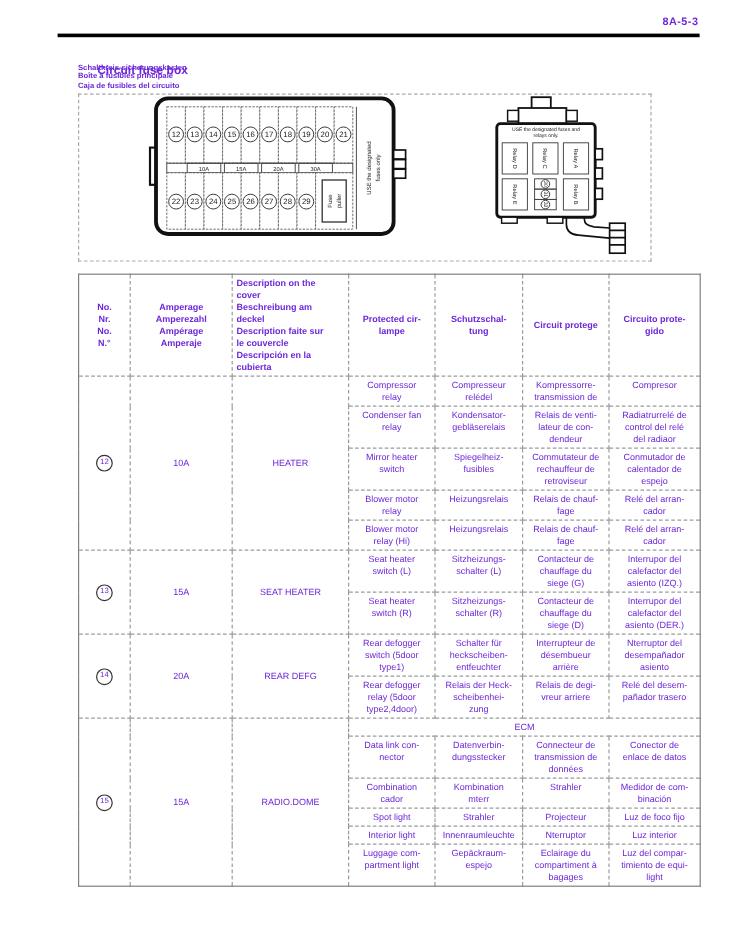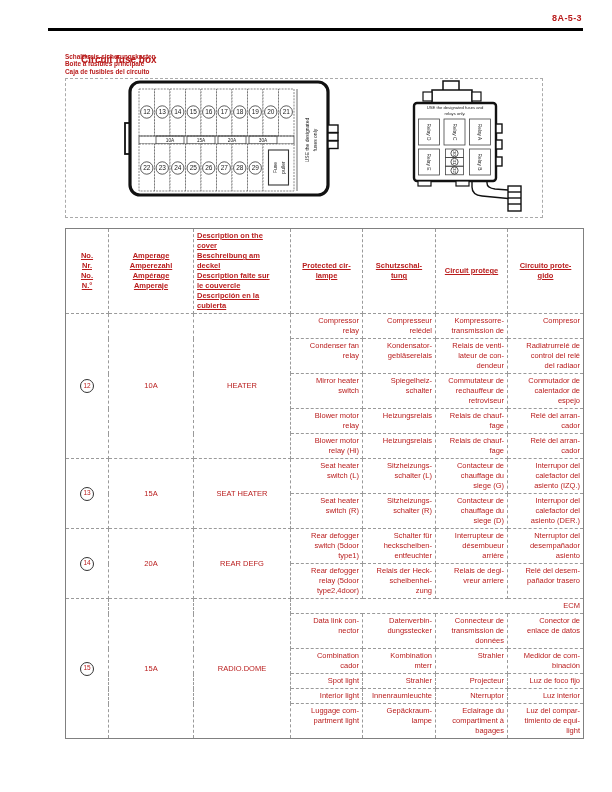--- a/index.html
+++ b/index.html
@@ -1,17 +1,17 @@
 <!DOCTYPE html>
 <html><head>
 <meta charset="utf-8">
 <style>
   html,body{margin:0;padding:0;background:#e8e8e8;}
   .page{position:relative;width:612px;height:792px;background:#ffffff;margin:0 auto;
-        font-family:"Liberation Sans",sans-serif;color:#b91c1c;overflow:hidden;}
+        font-family:"Liberation Sans",sans-serif;color:#6d28d9;overflow:hidden;}
 
   .page-number{position:absolute;top:13px;right:30px;font-size:9px;font-weight:bold;letter-spacing:.4px;}
   .top-rule{position:absolute;top:28px;left:48px;width:535px;height:3px;background:#000;}
 
   .title{position:absolute;top:38px;left:65px;margin:16px;font-size:10px;font-weight:bold;}
   .subtitles{position:absolute;top:53px;left:65px;font-size:6.4px;font-weight:bold;line-height:7.4px;}
 
   .diagram{position:absolute;top:78px;left:65px;width:478px;height:140px;border:1px dashed #aaa;box-sizing:border-box;}
   .diagram svg{display:block;}
 
@@ -22,23 +22,23 @@
   .fnum{font-size:6.5px;text-anchor:middle;}
   .amp{font-size:4.8px;text-anchor:middle;}
   .tinynote{font-size:4.2px;text-anchor:middle;}
   .vnote{font-size:5px;text-anchor:middle;}
   .rlabel{font-size:4.8px;text-anchor:middle;}
   .rfnum{font-size:4.3px;text-anchor:middle;}
 
   .fuse-table{position:absolute;top:228px;left:65px;width:518px;border-collapse:collapse;table-layout:fixed;
               font-size:7.5px;line-height:10px;border:1px solid #808080;}
   .fuse-table th,.fuse-table td{border:1px dashed #9a9a9a;padding:2px 3px;box-sizing:border-box;}
-  .fuse-table th{font-weight:bold;text-align:center;vertical-align:middle;white-space:pre-line;text-decoration:underline;}
+  .fuse-table th{font-weight:bold;text-align:center;vertical-align:middle;white-space:pre-line;}
   th.h-left{text-align:left;}
-  td.c-body{white-space:pre-line;text-align:right;vertical-align:top;}
+  td.c-body{white-space:pre-line;text-align:center;vertical-align:top;}
   td.c-group{text-align:center;vertical-align:middle;}
   .circ{display:inline-flex;width:12px;height:12px;border:1px solid #333;border-radius:50%;
         align-items:center;justify-content:center;font-size:6.5px;line-height:1;}
 </style>
 </head>
 <body>
 
 <div class="page">
 
   <div class="page-number">8A-5-3</div>
@@ -264,21 +264,21 @@
 lateur de con-
 dendeur</td>
           <td class="c-body">Radiatrurrelé de
 control del relé
 del radiaor</td>
         </tr>
         <tr>
           <td class="c-body">Mirror heater
 switch</td>
           <td class="c-body">Spiegelheiz-
-schalter</td>
+fusibles</td>
           <td class="c-body">Commutateur de
 rechauffeur de
 retroviseur</td>
           <td class="c-body">Conmutador de
 calentador de
 espejo</td>
         </tr>
         <tr>
           <td class="c-body">Blower motor
 relay</td>
@@ -388,21 +388,21 @@
         <tr>
           <td class="c-body">Interior light</td>
           <td class="c-body">Innenraumleuchte</td>
           <td class="c-body">Nterruptor</td>
           <td class="c-body">Luz interior</td>
         </tr>
         <tr>
           <td class="c-body">Luggage com-
 partment light</td>
           <td class="c-body">Gepäckraum-
-lampe</td>
+espejo</td>
           <td class="c-body">Eclairage du
 compartiment à
 bagages</td>
           <td class="c-body">Luz del compar-
 timiento de equi-
 light</td>
         </tr>
       </tbody>
   </table>
 

